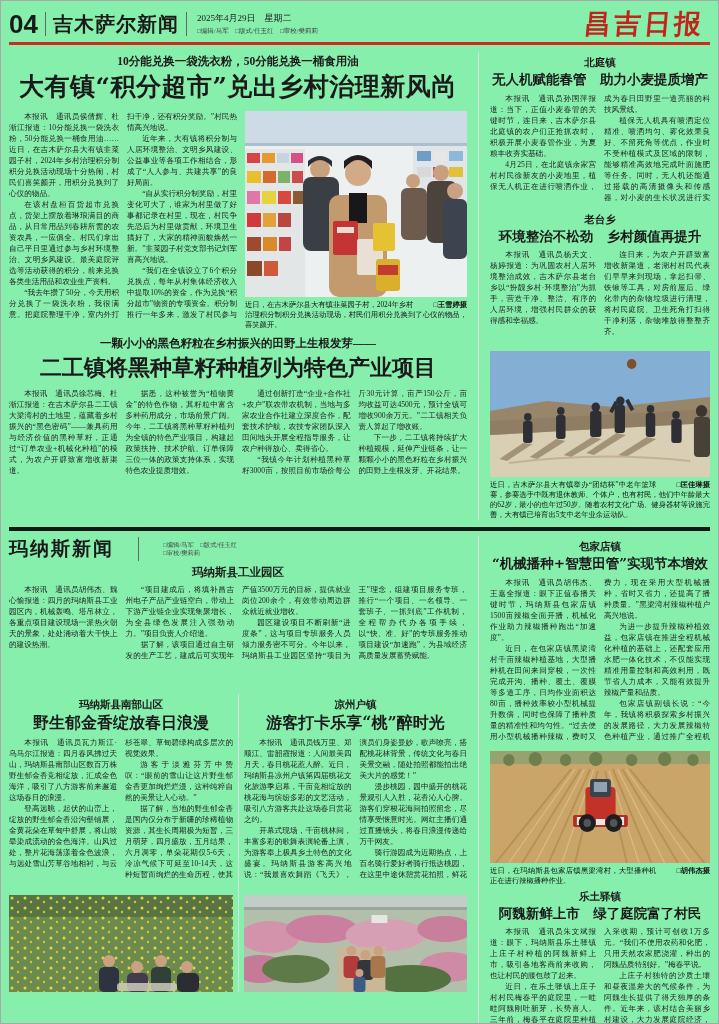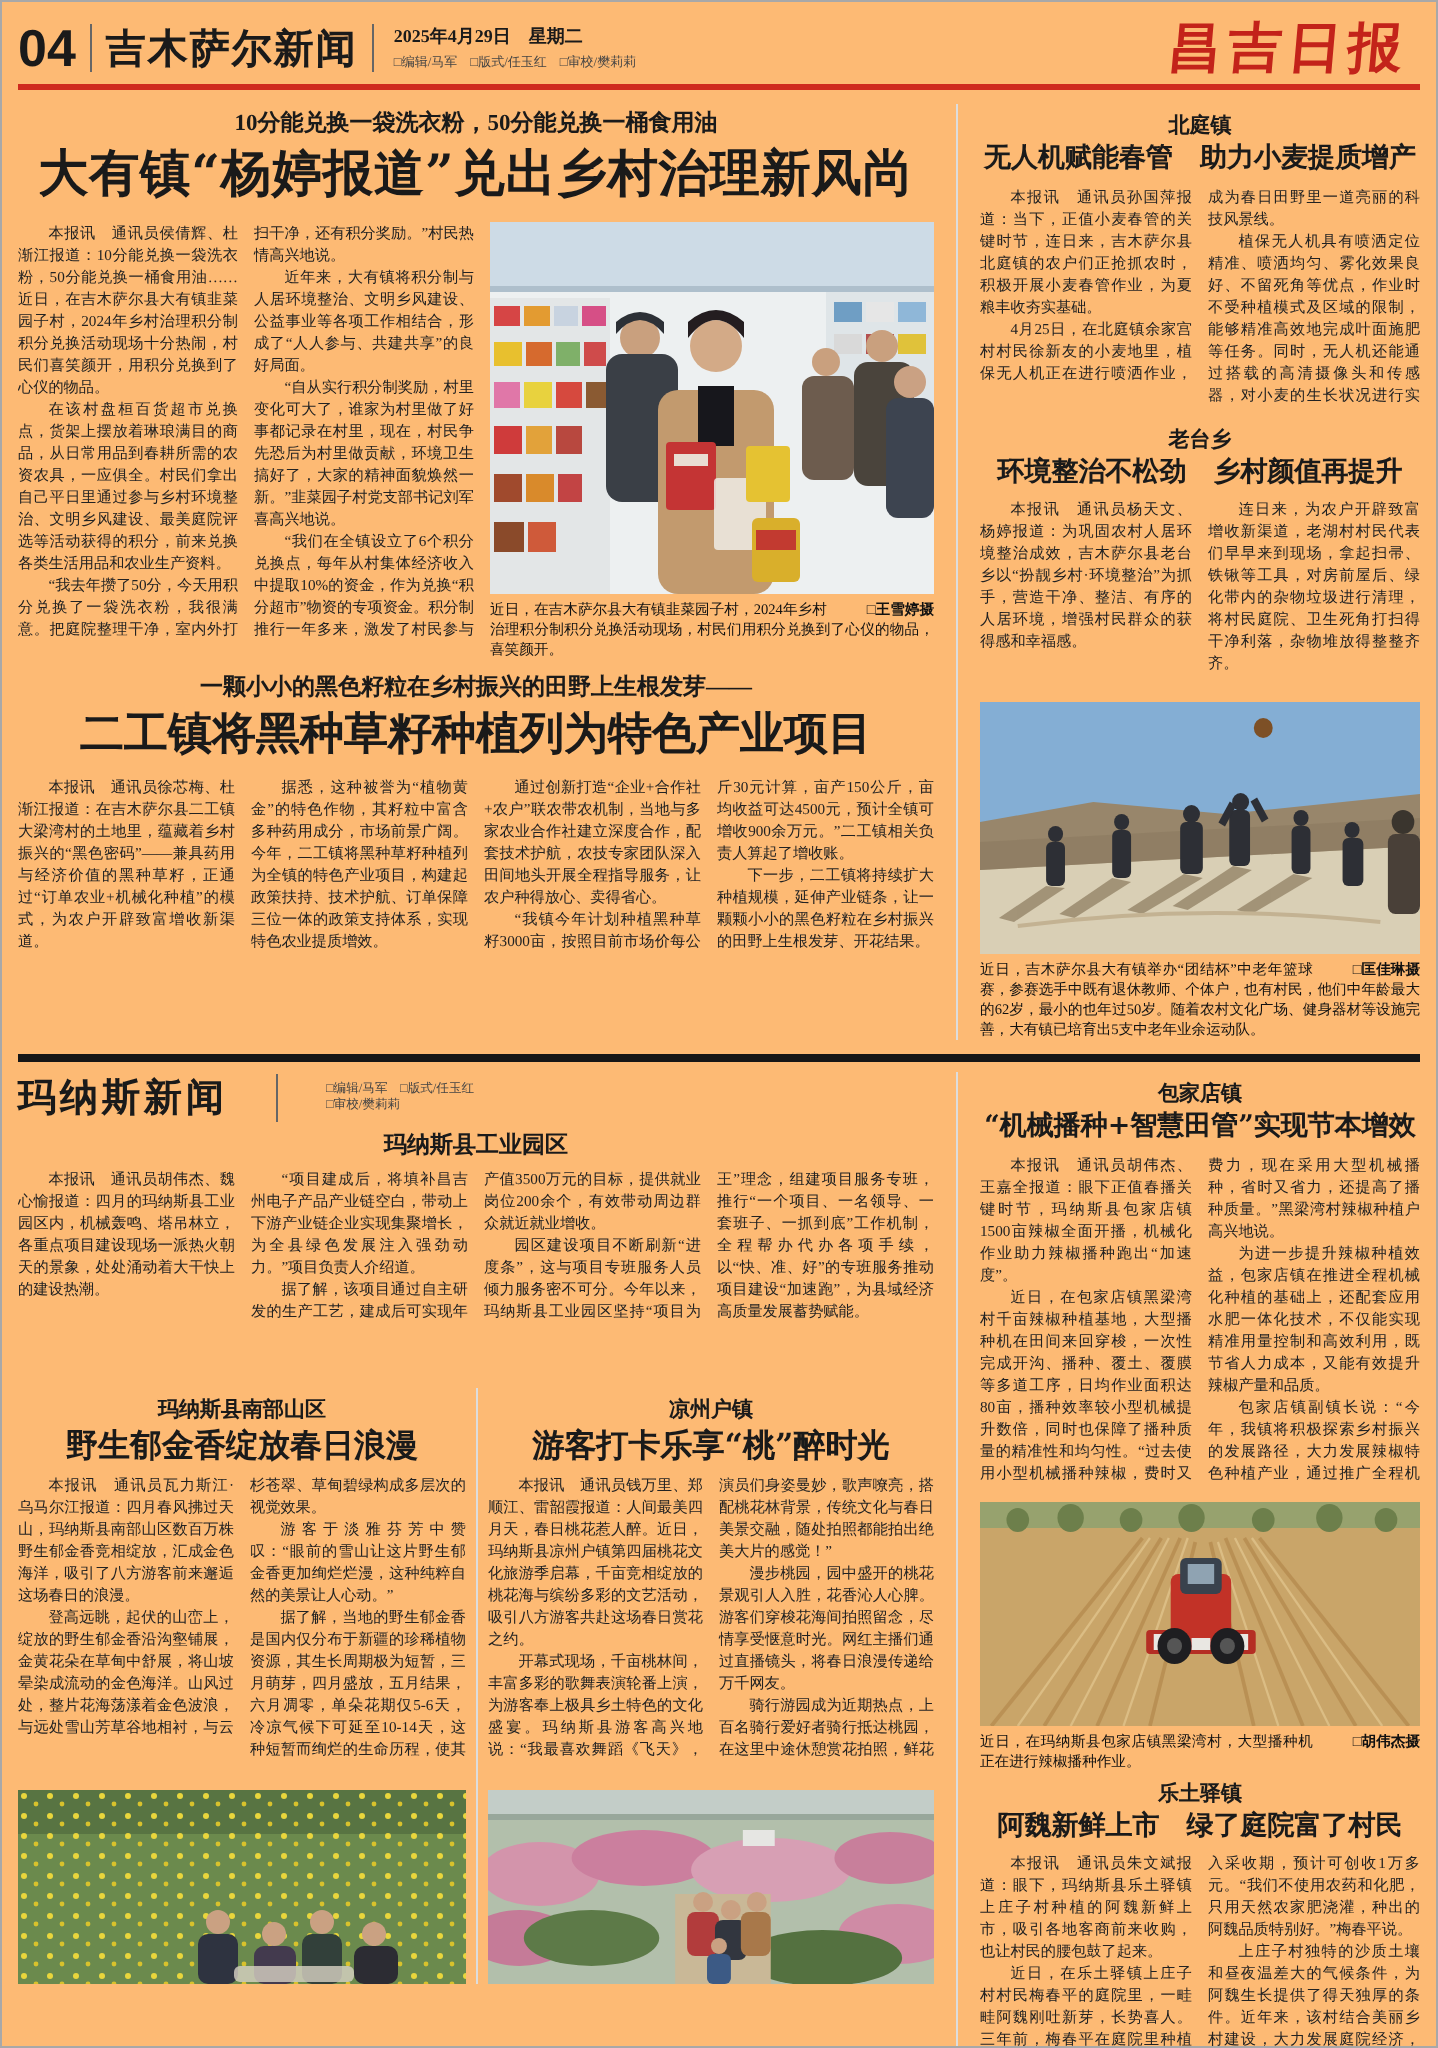--- a/index.html
+++ b/index.html
@@ -1,26 +1,26 @@
 <!DOCTYPE html>
 <html><head>
 <meta charset="utf-8">
 <style>
   *{margin:0;padding:0;box-sizing:border-box}
   html,body{background:#b9b9b9}
   body{font-family:"Liberation Serif",serif}
-  .page{width:719px;height:1024px;margin:0 auto;background:#fdba74;padding:6px 8px;overflow:hidden;color:#1a1a1a;border:1px solid #a8a8a8}
+  .page{width:719px;height:1024px;margin:0 auto;background:#86efac;padding:6px 8px;overflow:hidden;color:#1a1a1a;border:1px solid #a8a8a8}
   
   .hd{display:flex;justify-content:space-between;align-items:center;height:34px}
   .hd-left{display:flex;align-items:center;gap:7px}
   .pageno{font-family:"Liberation Sans",sans-serif;font-size:26px;font-weight:bold}
   .hd-bar{width:1px;height:24px;background:#666}
   .sec-title{font-family:"Liberation Sans",sans-serif;font-size:20px;font-weight:bold;letter-spacing:1px}
   .datebox{padding-left:3px}
-  .date{font-size:9px;font-weight:bold}
+  .date{font-size:9px;font-weight:normal}
   .credits{font-size:6.5px;color:#444;margin-top:2px}
   .brand{font-family:"DejaVu Serif",serif;font-size:27px;font-weight:bold;color:#c3231a;transform:skewX(-5deg);letter-spacing:3px;padding-right:6px}
   .red-rule{height:3px;background:#cf2a1e;margin-top:1px}
   .black-rule{height:4px;background:#161616;margin:7px 0 5px}
   
   .grid{display:grid;grid-template-columns:469px 1fr}
   .grid.top{padding-top:7px}
   .colL{padding-right:11px}
   .colR{border-left:1px solid #ddd;padding-left:11px}
   
@@ -72,21 +72,21 @@
     </div>
     <div class="brand">昌吉日报</div>
   </header>
   <div class="red-rule"></div>
 
   <div class="grid top">
     <div class="colL">
 
       <article>
         <div class="kicker lg">10分能兑换一袋洗衣粉，50分能兑换一桶食用油</div>
-        <h1 class="hl hl26">大有镇“杨婷报道”兑出乡村治理新风尚</h1>
+        <h1 class="hl hl26">大有镇“积分超市”兑出乡村治理新风尚</h1>
         <div class="a1row">
           <div class="body two a1text">
             <p class="para">本报讯　通讯员侯倩辉、杜渐江报道：10分能兑换一袋洗衣粉，50分能兑换一桶食用油……近日，在吉木萨尔县大有镇韭菜园子村，2024年乡村治理积分制积分兑换活动现场十分热闹，村民们喜笑颜开，用积分兑换到了心仪的物品。</p>
             <p class="para">在该村盘桓百货超市兑换点，货架上摆放着琳琅满目的商品，从日常用品到春耕所需的农资农具，一应俱全。村民们拿出自己平日里通过参与乡村环境整治、文明乡风建设、最美庭院评选等活动获得的积分，前来兑换各类生活用品和农业生产资料。</p>
             <p class="para">“我去年攒了50分，今天用积分兑换了一袋洗衣粉，我很满意。把庭院整理干净，室内外打扫干净，还有积分奖励。”村民热情高兴地说。</p>
             <p class="para">近年来，大有镇将积分制与人居环境整治、文明乡风建设、公益事业等各项工作相结合，形成了“人人参与、共建共享”的良好局面。</p>
             <p class="para">“自从实行积分制奖励，村里变化可大了，谁家为村里做了好事都记录在村里，现在，村民争先恐后为村里做贡献，环境卫生搞好了，大家的精神面貌焕然一新。”韭菜园子村党支部书记刘军喜高兴地说。</p>
             <p class="para">“我们在全镇设立了6个积分兑换点，每年从村集体经济收入中提取10%的资金，作为兑换“积分超市”物资的专项资金。积分制推行一年多来，激发了村民参与美化乡村的内生动力，群众参与乡村治理热情更高了，涌现出一批“最美庭院”“最美家庭”“卫生标兵”等。”大有镇党委委员说。</p>
 
           </div>

